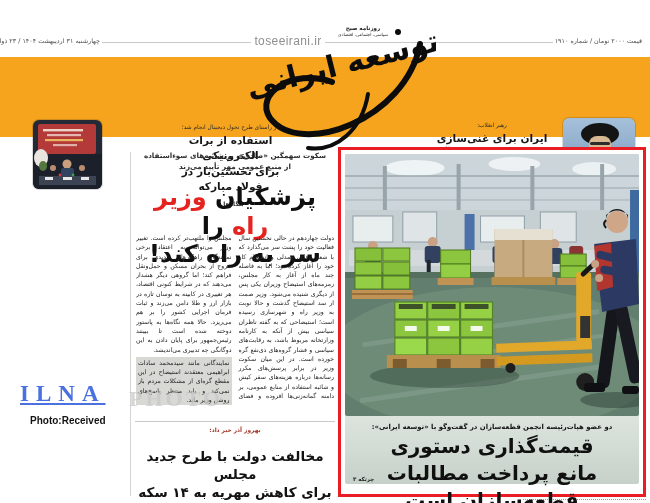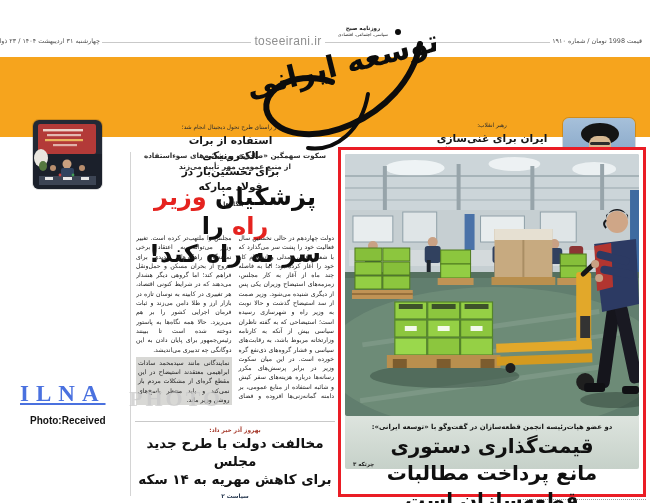--- a/index.html
+++ b/index.html
@@ -44,27 +44,27 @@
   .lead .lh{font-size:24px;font-weight:bold;color:#0f0f0f;line-height:1.18;margin-top:11px;}
   .lead .lh .red{color:var(--red,#E5231F);}
   .body-cols{position:absolute;top:233px;left:136px;width:198px;height:183px;columns:2;column-gap:7px;
              font-size:6.2px;line-height:1.5;text-align:justify;color:#202020;overflow:hidden;}
   .body-cols p{margin:0;}
   .body-cols .hl{background:#d8d8d5;padding:1px 2px;margin-top:3px;}
   
   .bottom-story{position:absolute;top:421px;left:135px;width:200px;text-align:center;
                 border-top:1px solid #c9c9c9;padding-top:5px;}
   .bottom-story .bk{font-size:5.8px;font-weight:bold;color:#a43527;}
-  .bottom-story .bh{font-size:13.5px;font-weight:bold;color:#121212;line-height:1.35;margin-top:1px;}
+  .bottom-story .bh{font-size:13.5px;font-weight:bold;color:#121212;line-height:1.35;margin-top:14px;}
   .bottom-story .bs{font-size:5.8px;font-weight:bold;color:#27384f;margin-top:4px;}
   
   .photobox{position:absolute;top:147px;left:338px;width:308px;height:350px;box-sizing:border-box;
             border:3px solid var(--boxred,#EA1D25);background:#fff;padding:4px;}
   .pb-photo{width:294px;height:262px;display:block;border-radius:2px;}
-  .pb-text{position:relative;width:294px;height:53px;background:linear-gradient(180deg,#dde4de,#c6d1c9);
+  .pb-text{position:relative;width:294px;height:68px;background:linear-gradient(180deg,#dde4de,#c6d1c9);
            text-align:center;color:#101010;border-radius:0 0 2px 2px;}
   .pb-text .pk{font-size:6.9px;font-weight:bold;padding-top:7px;}
   .pb-text .ph{font-size:20px;font-weight:bold;line-height:1.35;margin-top:2px;}
   .pb-text .ps{position:absolute;left:8px;bottom:2px;font-size:5.5px;font-weight:bold;color:#222;}
   
   .wm-ilna{position:absolute;top:381px;left:20px;font-family:"Liberation Serif",serif;font-weight:bold;
            font-size:23px;letter-spacing:7px;color:#1d4ed8;opacity:.8;z-index:40;text-decoration:underline;}
   .wm-photo{position:absolute;top:386px;left:129px;font-family:Liberation Serif, serif;font-weight:bold;
             font-size:22px;letter-spacing:3px;color:#c9c9c9;opacity:.75;z-index:40;}
   .wm-received{position:absolute;top:414px;left:24px;background:rgba(255,255,255,.93);color:#141414;
@@ -72,21 +72,21 @@
                padding:1px 6px;z-index:41;direction:ltr;}
 </style>
 </head>
 <body>
 
 <div class="page" style="--band: #F6A41D; --red: #E5231F; --boxred: #EA1D25;">
 
   <div class="top-rule"></div>
   <div class="date-line">چهارشنبه ۳۱ اردیبهشت ۱۴۰۴ / ۲۳ ذوالقعده ۱۴۴۶ / ۲۱ می ۲۰۲۵</div>
   <div class="site-line">toseeirani.ir</div>
-  <div class="price-line">قیمت 1998 تومان / شماره ۱۹۱۰</div>
+  <div class="price-line">قیمت ۲۰۰۰ تومان / شماره ۱۹۱۰</div>
   <div class="taglines">
     <div class="t1">روزنامه صبح</div>
     <div class="t2">سیاسی، اجتماعی، اقتصادی</div>
   </div>
 
   <div class="band">
 
     <div class="band-photo conf">
       <svg width="69" height="69" viewBox="0 0 69 69">
         <rect width="69" height="69" fill="#232935"></rect>

